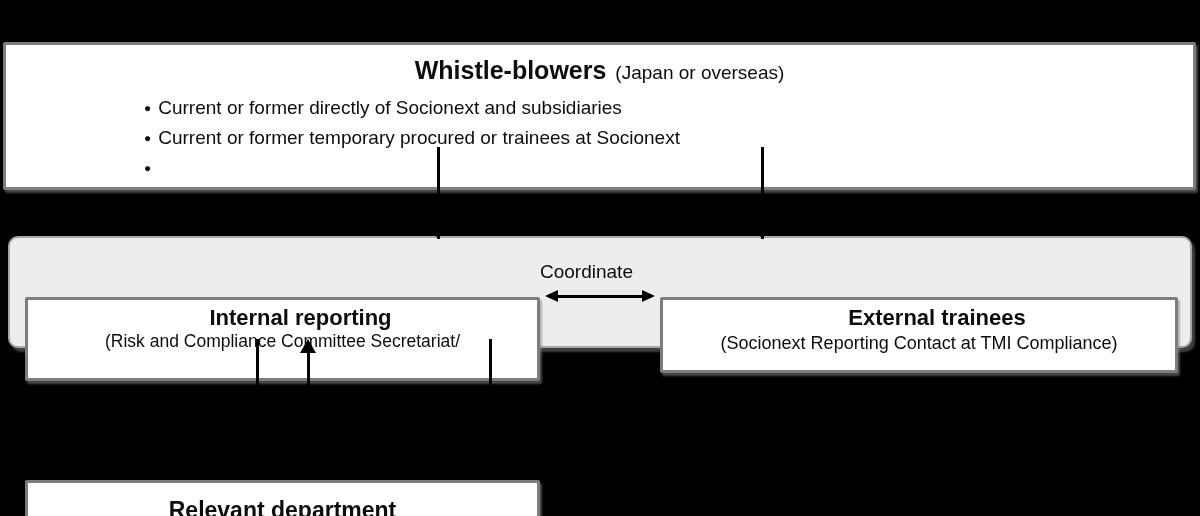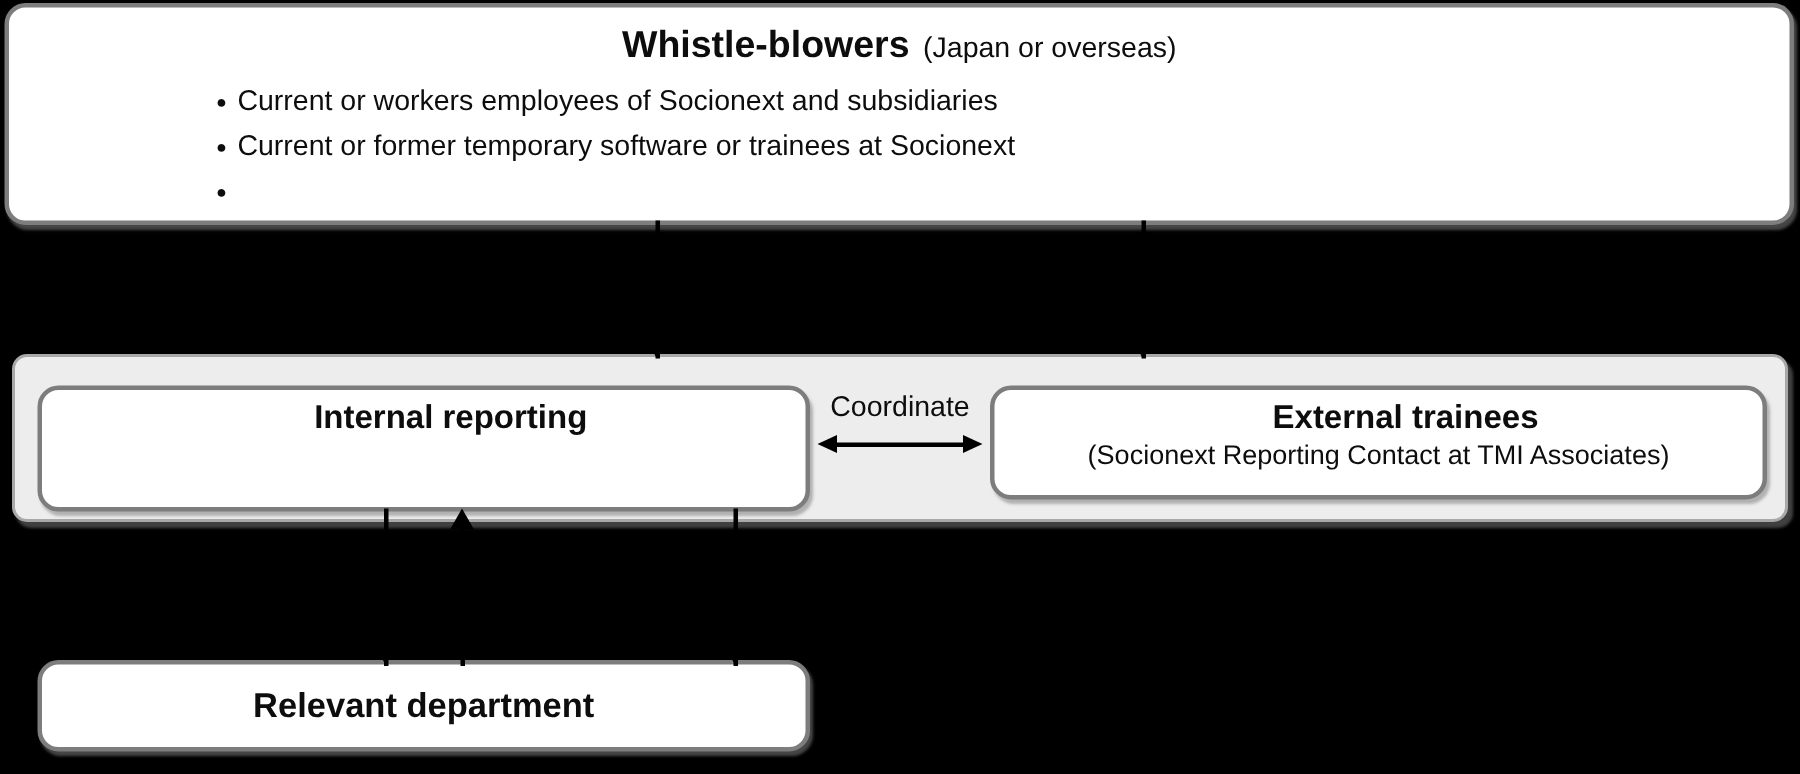--- a/index.html
+++ b/index.html
@@ -9,24 +9,25 @@
     height: 516px;
     background: #000000;
     font-family: "Liberation Sans", "DejaVu Sans", sans-serif;
     color: #0d0d0d;
     overflow: hidden;
   }
   .box {
     position: absolute;
     background: #ffffff;
     border: 3px solid #7d7d7d;
-    border-radius: 14px;
+    border-radius: 2px;
     box-shadow: 2px 3px 2px rgba(128,128,128,0.55);
     box-sizing: border-box;
     z-index: 2;
+    margin-top: 40px;
   }
   .container-box {
     position: absolute;
     left: 8px; top: 236px; width: 1184px; height: 112px;
     background: #ededed;
     border: 2px solid #a8a8a8;
     border-radius: 10px;
     box-shadow: 3px 4px 2px rgba(128,128,128,0.5);
     box-sizing: border-box;
     z-index: 1;
@@ -41,21 +42,21 @@
   .dot { font-size: 12px; margin-right: 7px; line-height: 30px; }
   
   .internal-box { left: 25px; top: 257px; width: 515px; height: 84px; }
   .external-box { left: 660px; top: 257px; width: 518px; height: 76px; }
   .inner-title { font-size: 22px; font-weight: bold; text-align: center; margin-top: 4px; line-height: 27px; white-space: nowrap; padding-left: 36px; }
   .inner-sub { font-size: 17.5px; text-align: center; line-height: 21px; white-space: nowrap; }
   .external-box .inner-sub { line-height: 24px; font-size: 18px; }
   
   .coordinate-label {
     position: absolute; left: 540px; top: 261px; width: 120px;
-    text-align: center; font-size: 19px; z-index: 3; color: #0d0d0d;
+    font-size: 19px; z-index: 3; color: #0d0d0d;
   }
   .h-arrow { position: absolute; left: 545px; top: 290px; width: 110px; height: 13px; z-index: 6; }
   .h-arrow .shaft { position: absolute; left: 9px; right: 9px; top: 5px; height: 3px; background: #000; }
   .h-arrow .head-w { position: absolute; left: 0; top: 0; width: 0; height: 0;
     border-top: 6.5px solid transparent; border-bottom: 6.5px solid transparent; border-right: 13px solid #000; }
   .h-arrow .head-e { position: absolute; right: 0; top: 0; width: 0; height: 0;
     border-top: 6.5px solid transparent; border-bottom: 6.5px solid transparent; border-left: 13px solid #000; }
   
   .conn { position: absolute; width: 3px; background: #000; z-index: 6; }
   .head-down { position: absolute; width: 0; height: 0; z-index: 6;
@@ -71,53 +72,54 @@
 
 <div id="canvas">
 
   <section class="box top-box">
     <div class="wb-title-row">
       <span class="wb-title">Whistle-blowers</span><span class="wb-suffix">(Japan or overseas)</span>
     </div>
     <ul class="wb-bullets">
       <li>
         <span class="dot">●</span>
-        <span>Current or workers employees of Socionext and subsidiaries</span>
+        <span>Current or former directly of Socionext and subsidiaries</span>
       </li>
       <li>
         <span class="dot">●</span>
-        <span>Current or former temporary software or trainees at Socionext</span>
+        <span>Current or former temporary procured or trainees at Socionext</span>
       </li>
       <li>
         <span class="dot">●</span>
       </li>
     </ul>
   </section>
 
   <div class="conn" style="left:437px; top:147px; height:92px;"></div>
   <div class="head-down" style="left:431px; top:227px;"></div>
   <div class="conn" style="left:761px; top:147px; height:92px;"></div>
   <div class="head-down" style="left:755px; top:227px;"></div>
 
   <section class="container-box"></section>
 
   <section class="box internal-box">
     <div class="inner-title">Internal reporting</div>
+    <div class="inner-sub">(Risk and Compliance Committee Secretariat/</div>
   </section>
 
   <div class="coordinate-label">Coordinate</div>
   <div class="h-arrow">
     <span class="head-w"></span>
     <span class="shaft"></span>
     <span class="head-e"></span>
   </div>
 
   <section class="box external-box">
     <div class="inner-title">External trainees</div>
-    <div class="inner-sub">(Socionext Reporting Contact at TMI Associates)</div>
+    <div class="inner-sub">(Socionext Reporting Contact at TMI Compliance)</div>
   </section>
 
   <div class="conn" style="left:256px; top:339px; height:105px;"></div>
   <div class="head-down" style="left:250px; top:431px;"></div>
 
   <div class="head-up" style="left:300px; top:339px;"></div>
   <div class="conn" style="left:307px; top:352px; height:92px;"></div>
 
   <div class="conn" style="left:489px; top:339px; height:105px;"></div>
   <div class="head-down" style="left:483px; top:431px;"></div>

